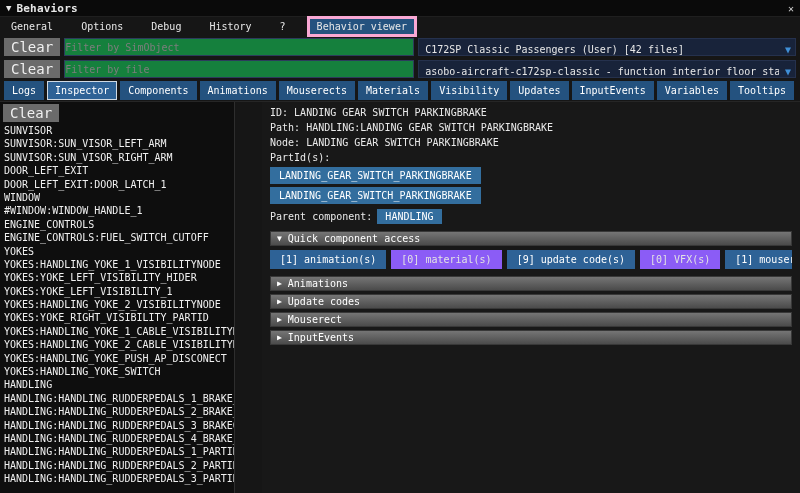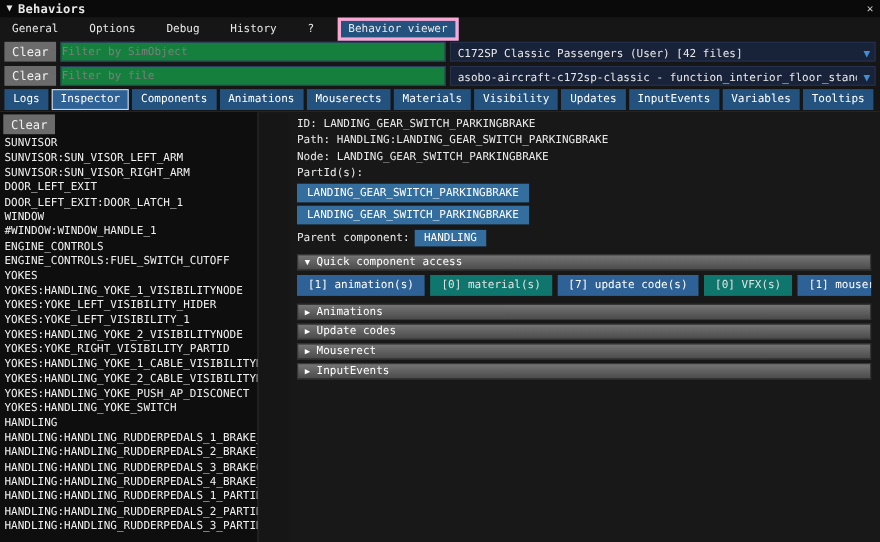--- a/index.html
+++ b/index.html
@@ -22,21 +22,21 @@
   .titlebar .close { margin-left:auto; color:#cfcfcf; font-size:10px; cursor:pointer; }
 
   
   .menubar { height:19px; display:flex; align-items:center; gap:14px; padding:0 4px; flex:0 0 auto; background:#161616; }
   .menu-item { padding:2px 7px; color:#e8e8e8; cursor:pointer; white-space:nowrap; }
   .menu-item.active { background:#24527f; border:3px solid #f9a8d4; }
 
   
   .filter-row { height:22px; display:flex; align-items:center; gap:4px; padding:1px 4px; flex:0 0 auto; }
   .btn-clear {
-    background:#6b6b6b; color:#f0f0f0; border:none; font-family:inherit; font-size:11px;
+    background:#6b6b6b; color:#f0f0f0; border:none; font-family:inherit; font-size:14px;
     height:18px; padding:0 7px; cursor:pointer; flex:0 0 auto;
   }
   .filter-input {
     width:350px; height:18px; background:#15803d; border:1px solid #2c3c5c; color:#dcdcdc;
     font-family:inherit; font-size:10px; padding:0 0; flex:0 0 auto;
   }
   .filter-input::placeholder { color:#7d7d7d; }
   .dropdown {
     flex:1 1 auto; height:18px; background:#18233a; border:1px solid #25314d;
     display:flex; align-items:flex-end; padding:0 4px 0 6px; cursor:pointer; overflow:hidden;
@@ -83,21 +83,21 @@
     display:flex; align-items:center; gap:6px; cursor:pointer; white-space:nowrap; overflow:hidden;
   }
   .sec-icon { font-size:8px; }
 
   .qa-row { display:flex; gap:5px; margin:4px 0 7px; overflow:hidden; white-space:nowrap; }
   .qa-btn {
     border:none; font-family:inherit; font-size:10px; padding:4px 10px; cursor:pointer;
     flex:0 0 auto; white-space:nowrap;
   }
   .qa-btn.blue { background:#2e6296; color:#fff; }
-  .qa-btn.gray { background:#0f766e; color:#e3e3e3; }
+  .qa-btn.gray { background:#8b5cf6; color:#e3e3e3; }
 </style>
 </head>
 <body>
 
 <div class="window">
 
   <div class="titlebar">
     <span class="tri">▼</span>
     <span class="title">Behaviors</span>
     <span class="close">✕</span>
@@ -215,21 +215,21 @@
 
       <div class="section-header">
         <span class="sec-icon">▼</span>
         <span>Quick component access</span>
       </div>
 
       <div class="qa-row">
 
       <button class="qa-btn blue">[1] animation(s)</button>
           <button class="qa-btn gray">[0] material(s)</button>
-          <button class="qa-btn blue">[7] update code(s)</button>
+          <button class="qa-btn blue">[9] update code(s)</button>
           <button class="qa-btn gray">[0] VFX(s)</button>
           <button class="qa-btn blue">[1] mouserect(s)</button>
         </div>
 
       <div>
 
       <div class="section-header">
           <span class="sec-icon">▶</span>
           <span>Animations</span>
         </div>

